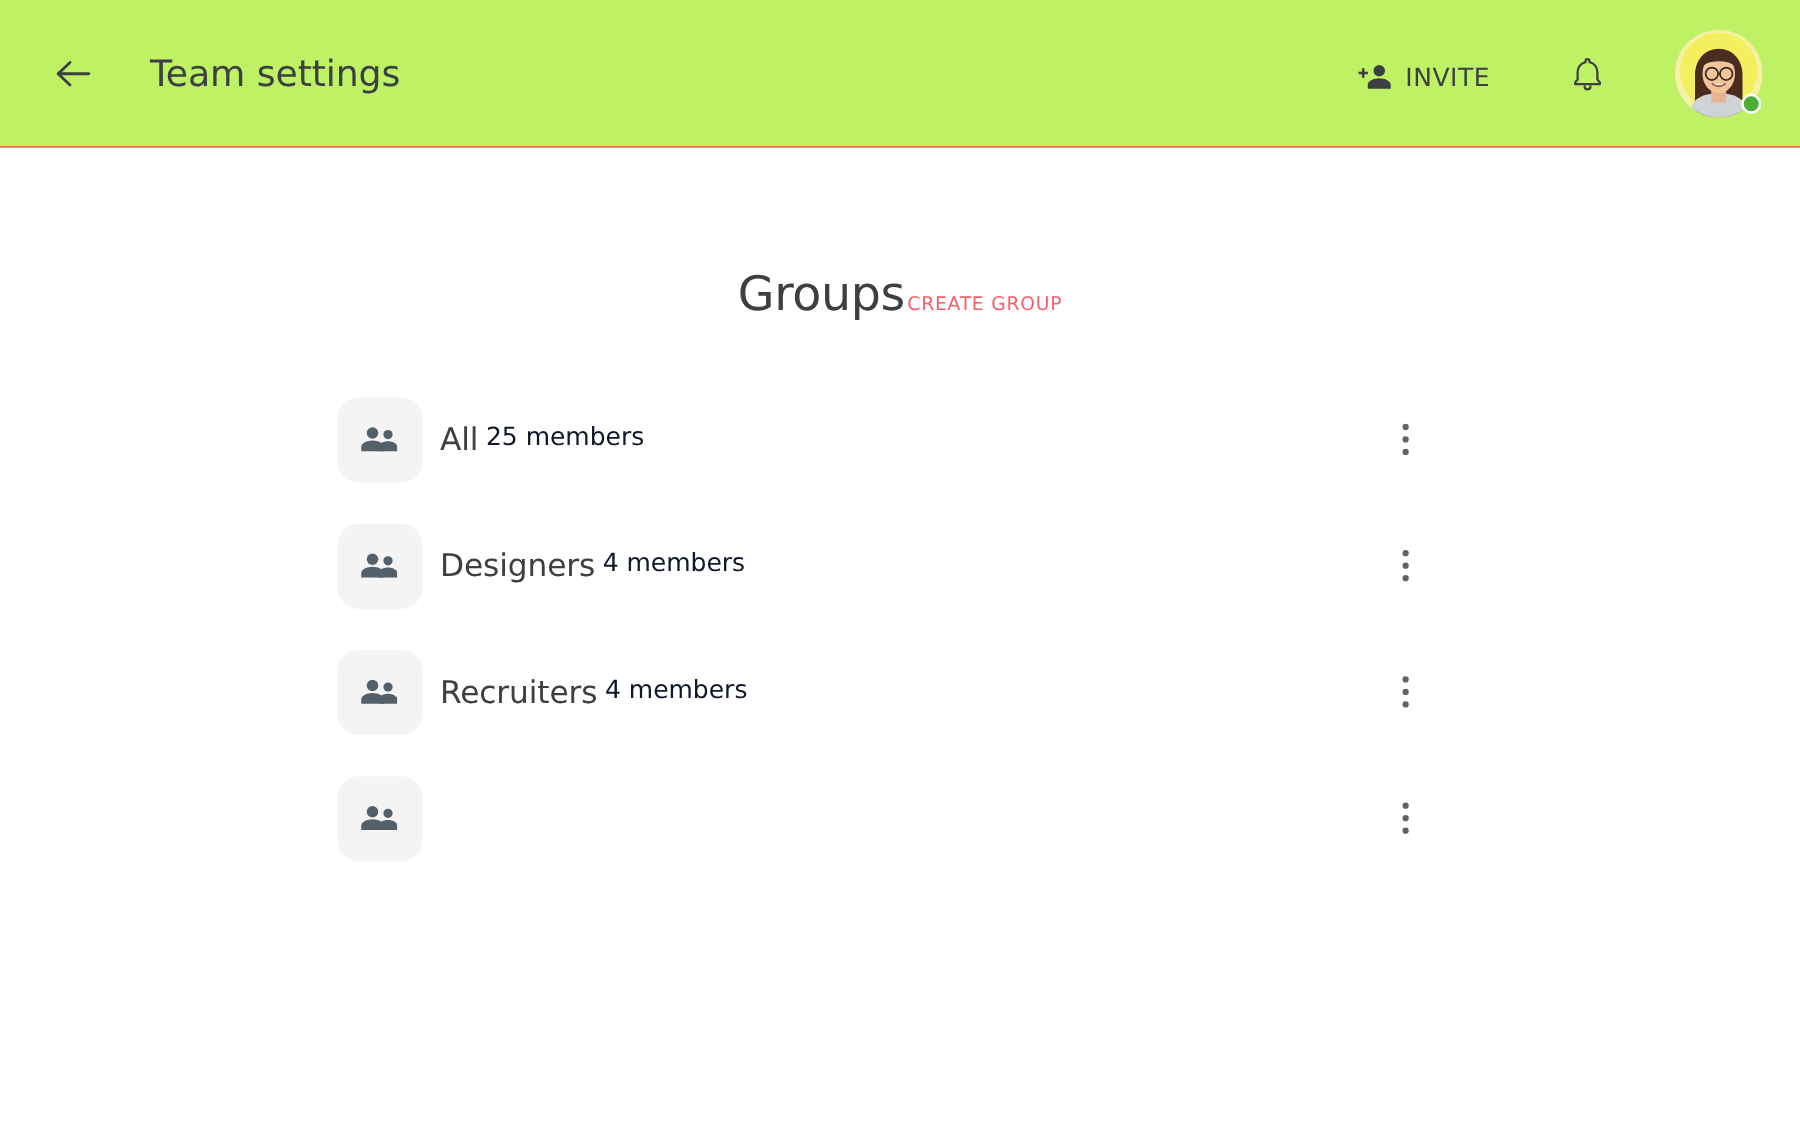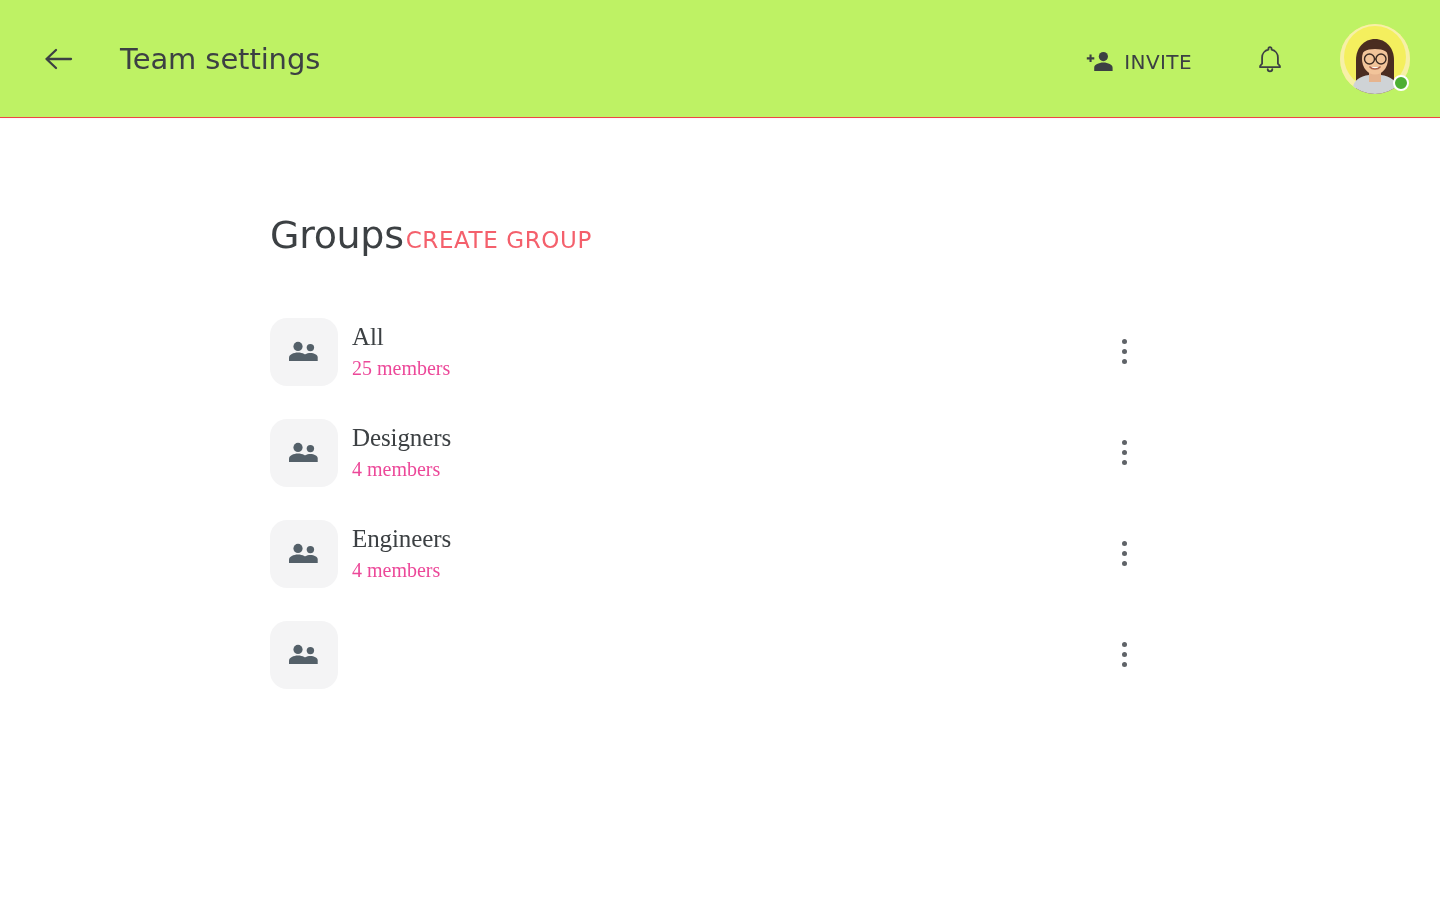--- a/index.html
+++ b/index.html
@@ -132,37 +132,37 @@
   .panel {
     position: absolute;
     left: 270px;
     top: 95px;
     width: 902px;
   }
 
   .panel-head {
     display: flex;
     align-items: baseline;
-    justify-content: flex-start;
+    justify-content: center;
     height: 60px;
   }
 
   .panel-title {
     font-size: 38px;
     font-weight: 400;
     color: #3c4043;
     letter-spacing: -0.3px;
   }
 
   .create-group-button {
     background: none;
     border: none;
     cursor: pointer;
     color: #f4606c;
-    font-size: 23px;
+    font-size: 15px;
     letter-spacing: 0.6px;
     font-family: "DejaVu Sans", "Liberation Sans", sans-serif;
     padding: 4px 2px;
     white-space: nowrap;
   }
 
   .group-list {
     margin-top: 28px;
     list-style: none;
   }
@@ -183,36 +183,35 @@
     background: #f4f4f5;
     display: flex;
     align-items: center;
     justify-content: center;
   }
   .group-icon-tile svg { display: block; }
 
   .group-text {
     margin-left: 14px;
     display: flex;
-    flex-direction: column;
+    flex-direction: row;
     justify-content: center;
     gap: 6px;
-    font-family: Liberation Serif, serif;
   }
 
   .group-name {
     font-size: 25px;
     color: #3c4043;
     line-height: 1.1;
     letter-spacing: -0.1px;
   }
 
   .group-members {
     font-size: 20px;
-    color: #ec4899;
+    color: #0f172a;
     line-height: 1.15;
   }
 
   .row-menu-button {
     position: absolute;
     right: 28px;
     top: 50%;
     transform: translateY(-50%);
     width: 40px;
     height: 46px;
@@ -350,21 +349,21 @@
       <li class="group-row">
         <span class="group-icon-tile">
           <svg width="34" height="24" viewBox="0 0 34 24" fill="#546069">
             <circle cx="11" cy="6.4" r="4.6"></circle>
             <circle cx="23.4" cy="7.6" r="3.7"></circle>
             <path d="M23.4 13c-3.6 0-7.3 1.8-7.3 4v4h14.6v-4c0-2.2-3.7-4-7.3-4z"></path>
             <path d="M11 12.4c-4.5 0-9 2.2-9 5V21h18v-3.6c0-2.8-4.5-5-9-5z"></path>
           </svg>
         </span>
         <span class="group-text">
-          <span class="group-name">Engineers</span>
+          <span class="group-name">Recruiters</span>
           <span class="group-members">4 members</span>
         </span>
         <button class="row-menu-button">
           <i></i>
             <i></i>
             <i></i>
         </button>
       </li>
 
       <li class="group-row">

